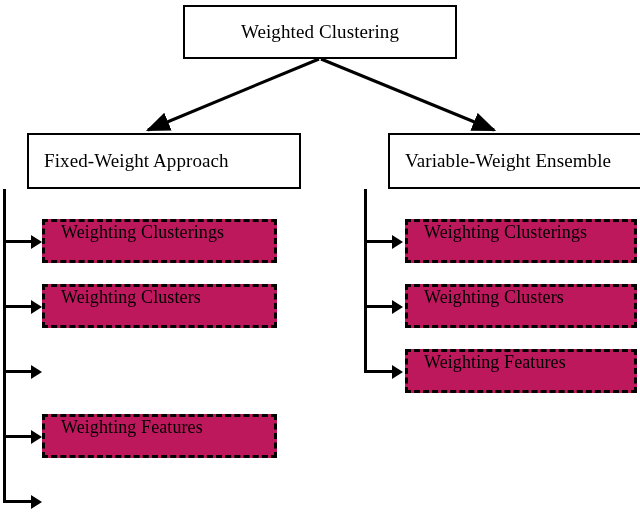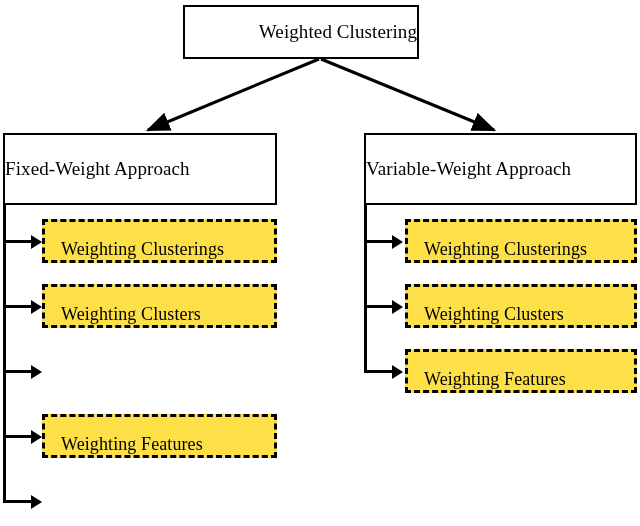--- a/index.html
+++ b/index.html
@@ -25,34 +25,36 @@
     box-sizing: border-box;
     border: 2px solid #000000;
     background: #ffffff;
     display: flex;
     align-items: center;
     z-index: 3;
   }
   .title-box {
     left: 183px;
     top: 5px;
-    width: 236px;
+    width: 274px;
     height: 54px;
     justify-content: center;
-    text-align: right;
+    text-align: center;
     line-height: 1.12;
   }
   .title-box .txt {
     font-size: 19px;
     letter-spacing: 0.1px;
     display: block;
     width: 100%;
   }
   .approach-box {
-    height: 72px;
+    height: 56px;
+    padding-left: 15px;
+    margin-left: 24px;
   }
   .approach-box .txt {
     font-size: 19px;
     letter-spacing: 0.1px;
   }
   .approach-left {
     left: 3px;
     top: 133px;
     width: 274px;
   }
@@ -60,24 +62,24 @@
     left: 364px;
     top: 133px;
     width: 273px;
   }
 
   
   .dashed-box {
     position: absolute;
     box-sizing: border-box;
     border: 3px dashed #000000;
-    background: #fde047;
+    background: #be185d;
     height: 44px;
     display: flex;
-    align-items: flex-end;
+    align-items: flex-start;
     padding-left: 16px;
     z-index: 3;
   }
   .dashed-box .txt {
     font-size: 18px;
     letter-spacing: 0.1px;
   }
   .leaf-left  { left: 42px;  width: 235px; }
   .leaf-right { left: 405px; width: 232px; }
 
@@ -159,21 +161,21 @@
     <span class="txt">Weighting Clusterings</span>
   </div>
   <div class="dashed-box leaf-left" style="top:284px;">
     <span class="txt">Weighting Clusters</span>
   </div>
   <div class="dashed-box leaf-left" style="top:414px;">
     <span class="txt">Weighting Features</span>
   </div>
 
   <div class="solid-box approach-box approach-right">
-    <span class="txt">Variable-Weight Approach</span>
+    <span class="txt">Variable-Weight Ensemble</span>
   </div>
 
   <div class="trunk" style="left:364px; top:189px; height:184px;"></div>
 
   <div class="branch" style="left:364px; top:240px; width:30px;"></div>
   <div class="arrowhead-right" style="left:392px; top:234.5px;"></div>
 
   <div class="branch" style="left:364px; top:305px; width:30px;"></div>
   <div class="arrowhead-right" style="left:392px; top:299.5px;"></div>
 

